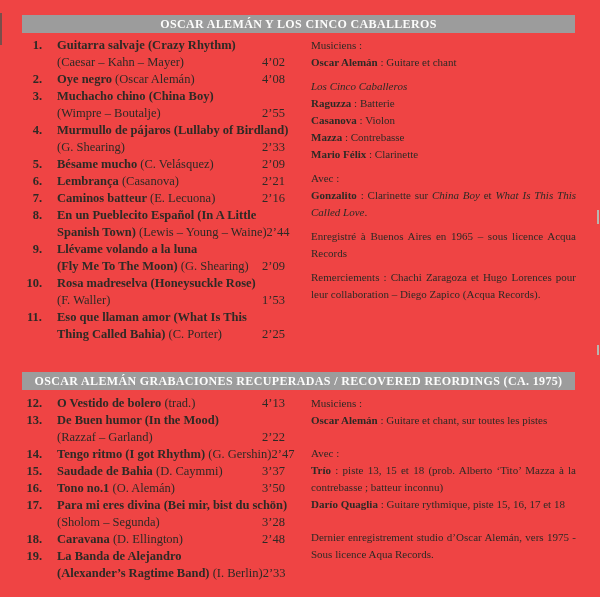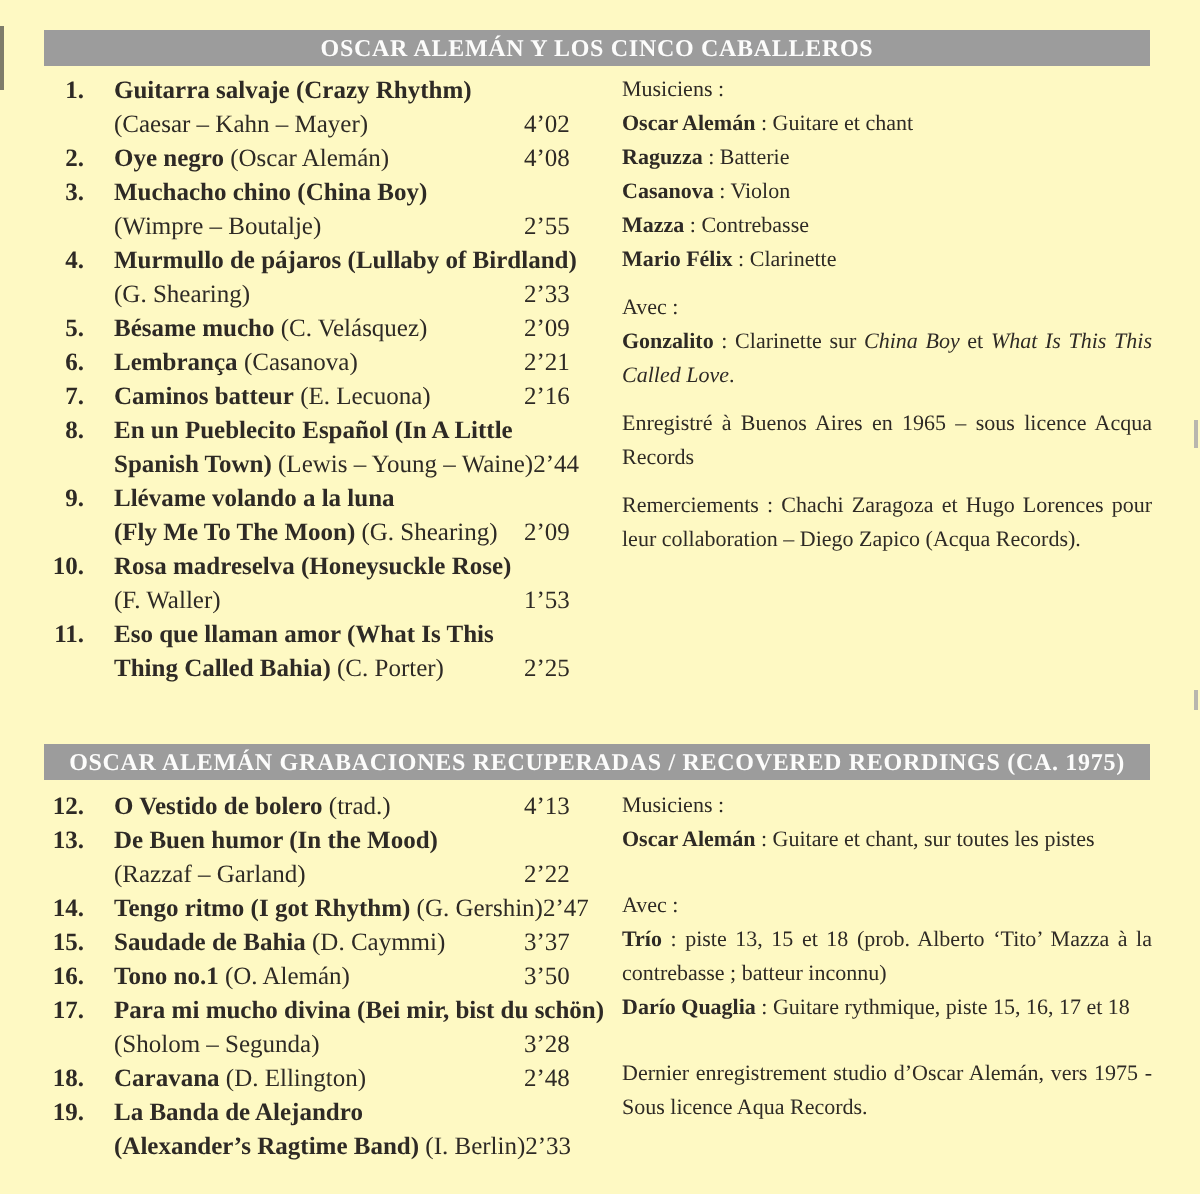--- a/index.html
+++ b/index.html
@@ -39,21 +39,21 @@
     position:absolute;left:0;top:13px;width:2px;height:32px;
     background:#53514c;opacity:.75;
   }
   .scan-mark-right{
     position:absolute;right:1px;width:2px;background:#b9b6ae;
   }
 </style>
 </head>
 <body>
 
-<div class="page" style="background: #fef9c3; color: rgb(46, 42, 37);">
+<div class="page" style="background: #ef4444; color: rgb(46, 42, 37);">
 
   <div class="scan-edge-left"></div>
   <div class="scan-mark-right" style="top:210px;height:14px;"></div>
   <div class="scan-mark-right" style="top:345px;height:10px;"></div>
 
   <div class="bar" id="bar1" style="background: rgb(156, 156, 156);">
     <span class="bar-title" style="color: rgb(252, 252, 251);">OSCAR ALEMÁN Y LOS CINCO CABALLEROS</span>
   </div>
 
   <div class="tracklist" id="tracks1">
@@ -145,20 +145,21 @@
       <div class="tl">
         <span class="tnum"></span>
         <span class="ttext"><b>Thing Called Bahia)</b> (C. Porter)</span>
         <span class="tdur">2’25</span>
       </div>
     </div>
 
   <div class="credits" id="credits1">
       <p>Musiciens :</p>
       <p><b>Oscar Alemán</b> : Guitare et chant</p>
+      <p class="gap"><i>Los Cinco Caballeros</i></p>
       <p><b>Raguzza</b> : Batterie</p>
       <p><b>Casanova</b> : Violon</p>
       <p><b>Mazza</b> : Contrebasse</p>
       <p><b>Mario Félix</b> : Clarinette</p>
       <p class="gap">Avec :</p>
       <p><b>Gonzalito</b> : Clarinette sur <i>China Boy</i> et <i>What Is This This Called Love</i>.</p>
       <p class="gap">Enregistré à Buenos Aires en 1965 – sous licence Acqua Records</p>
       <p class="gap">Remerciements : Chachi Zaragoza et Hugo Lorences pour leur collaboration – Diego Zapico (Acqua Records).</p>
     </div>
 
@@ -192,21 +193,21 @@
         <span class="ttext"><b>Saudade de Bahia</b> (D. Caymmi)</span>
         <span class="tdur">3’37</span>
       </div>
       <div class="tl">
         <span class="tnum">16.</span>
         <span class="ttext"><b>Tono no.1</b> (O. Alemán)</span>
         <span class="tdur">3’50</span>
       </div>
       <div class="tl">
         <span class="tnum">17.</span>
-        <span class="ttext"><b>Para mi mucho divina (Bei mir, bist du schön)</b></span>
+        <span class="ttext"><b>Para mi eres divina (Bei mir, bist du schön)</b></span>
         <span class="tdur"></span>
       </div>
       <div class="tl">
         <span class="tnum"></span>
         <span class="ttext">(Sholom – Segunda)</span>
         <span class="tdur">3’28</span>
       </div>
       <div class="tl">
         <span class="tnum">18.</span>
         <span class="ttext"><b>Caravana</b> (D. Ellington)</span>

